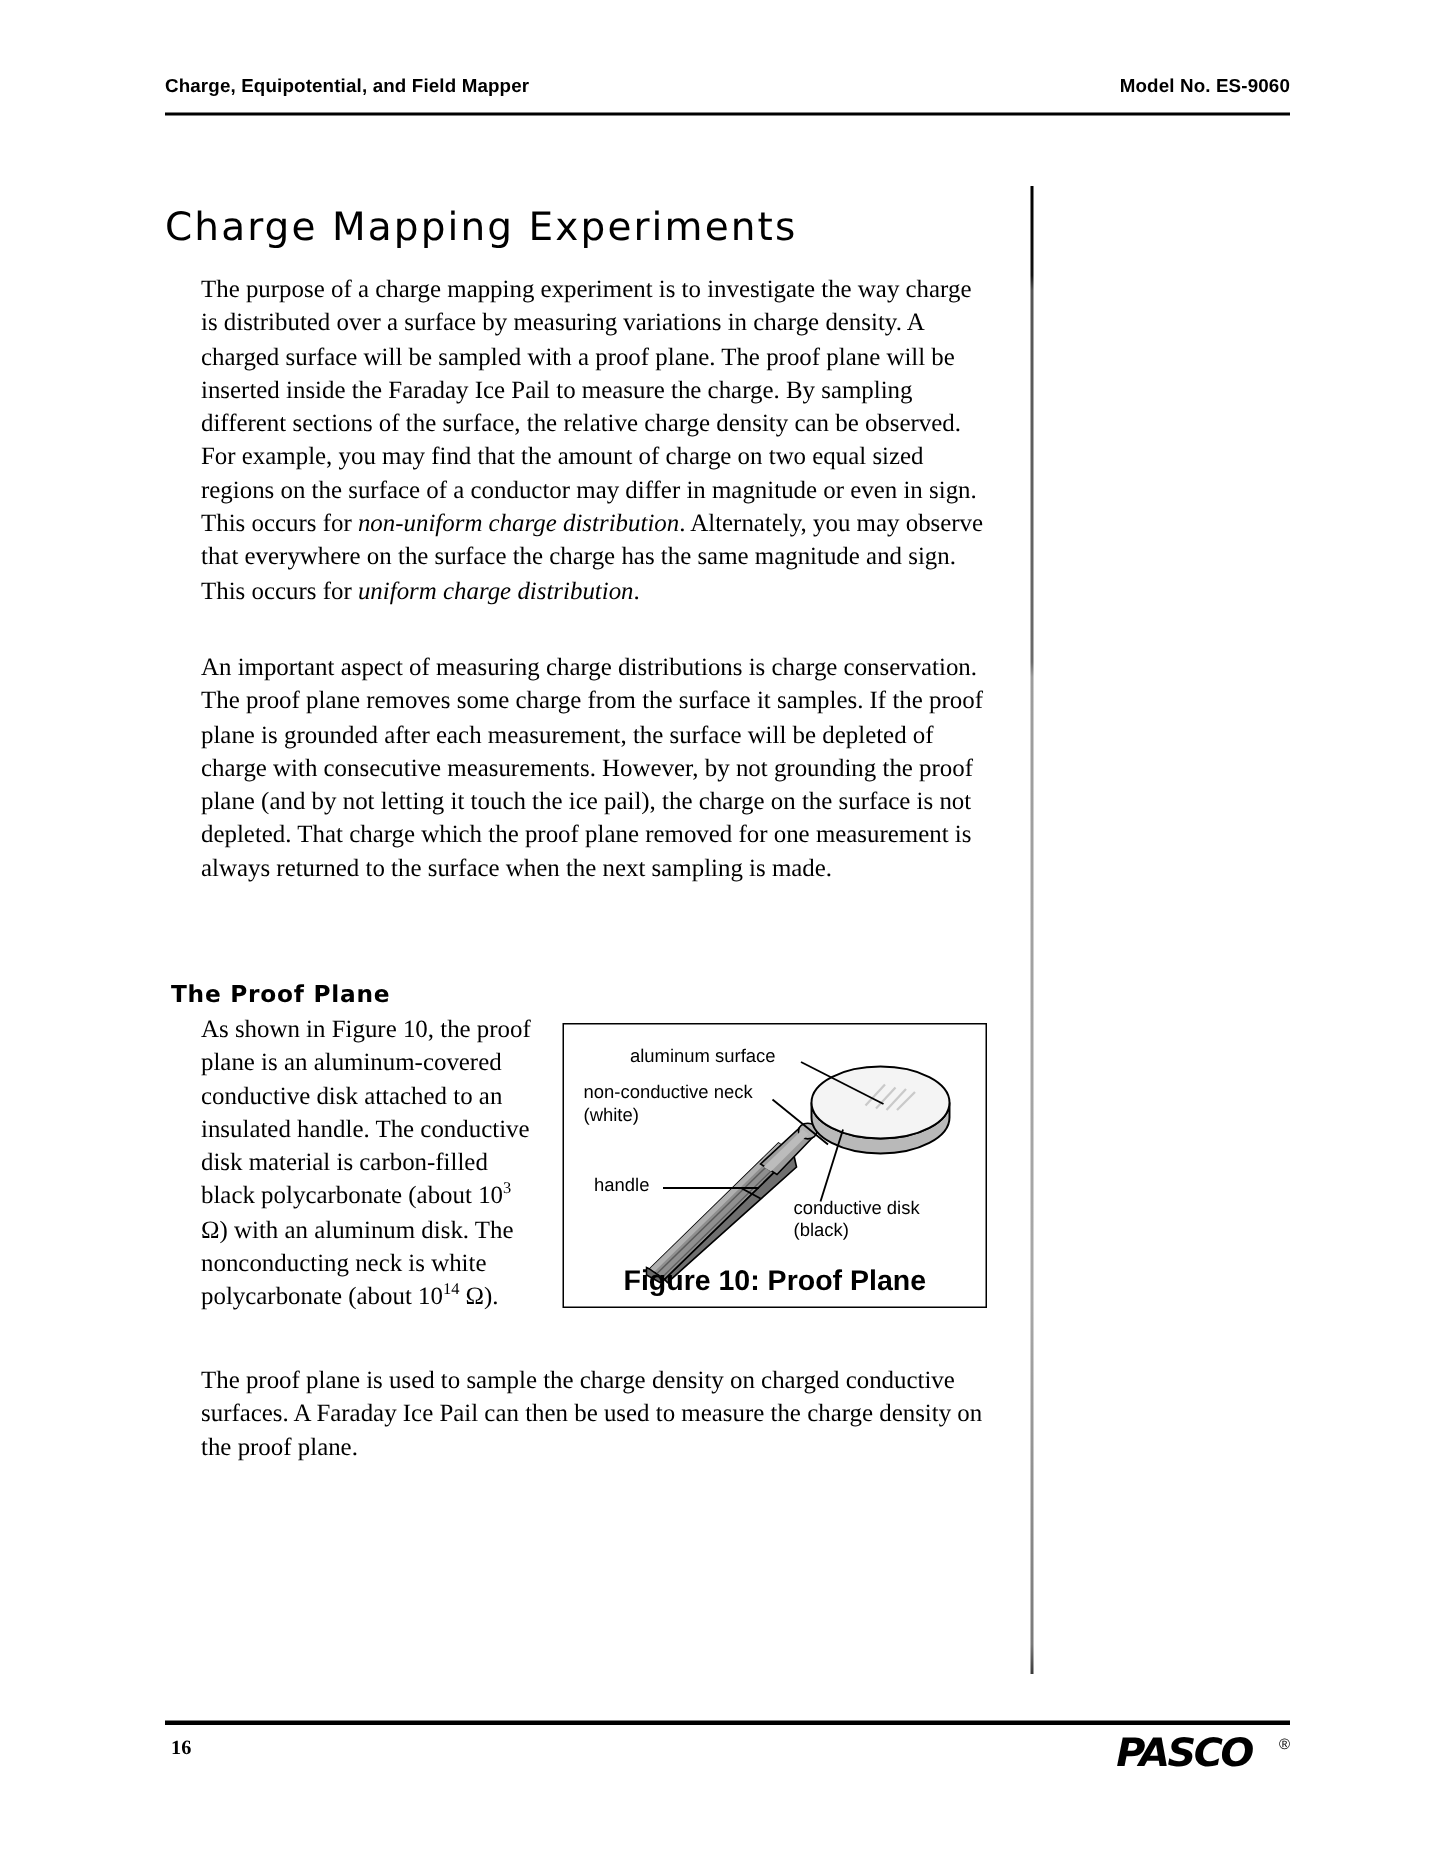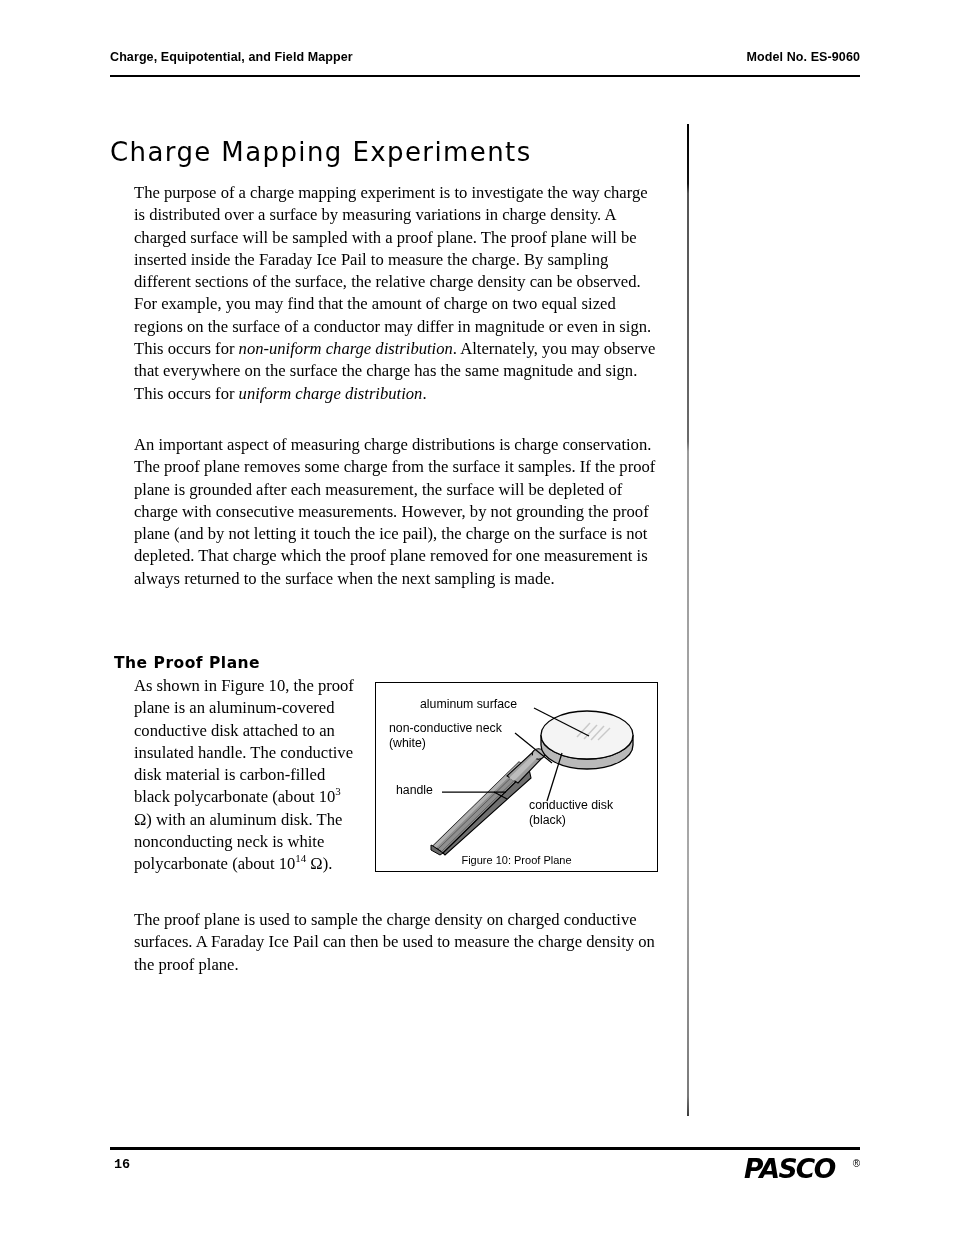--- a/index.html
+++ b/index.html
@@ -116,22 +116,22 @@
     overflow: hidden;
   }
   .figure-svg { position: absolute; left: 0; top: 0; }
   .fig-caption {
     position: absolute;
     left: 0;
     bottom: 5px;
     width: 100%;
     text-align: center;
     font-family: "Liberation Sans", sans-serif;
-    font-weight: normal;
-    font-size: 11px;
+    font-weight: bold;
+    font-size: 19px;
   }
   .fig-label {
     position: absolute;
     font-family: "Liberation Sans", sans-serif;
     font-size: 12.3px;
     color: #000;
     white-space: nowrap;
     line-height: 14.5px;
   }
   .lbl-alum   { left: 44px;  top: 14px; }
@@ -145,21 +145,21 @@
     left: 110px;
     top: 1147px;
     width: 750px;
     height: 2.6px;
     background: #000;
   }
   .page-number {
     position: absolute;
     left: 114px;
     top: 1157px;
-    font-family: Liberation Mono, monospace;
+    font-family: Liberation Serif, serif;
     font-weight: bold;
     font-size: 13.5px;
   }
   .brand {
     position: absolute;
     right: 94px;
     top: 1156px;
     display: flex;
     align-items: flex-start;
     gap: 16px;

